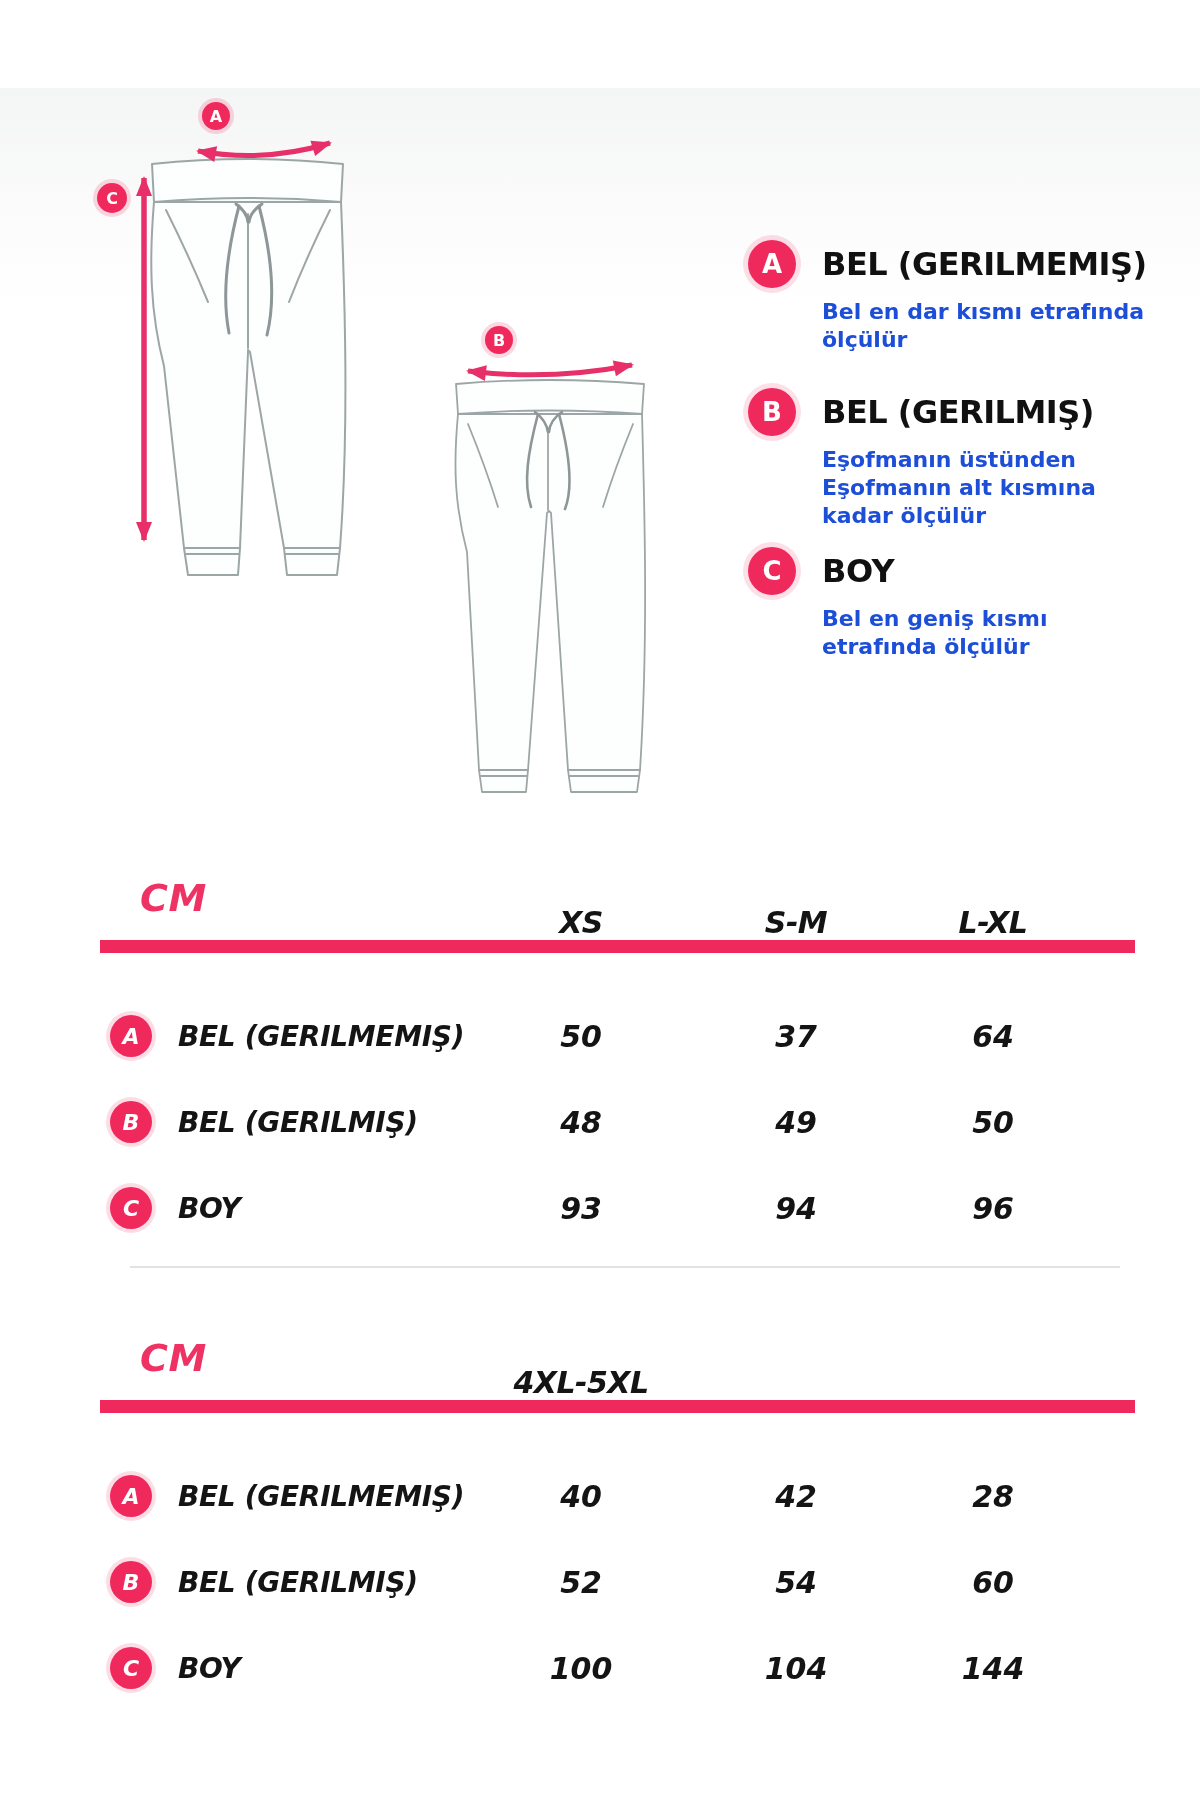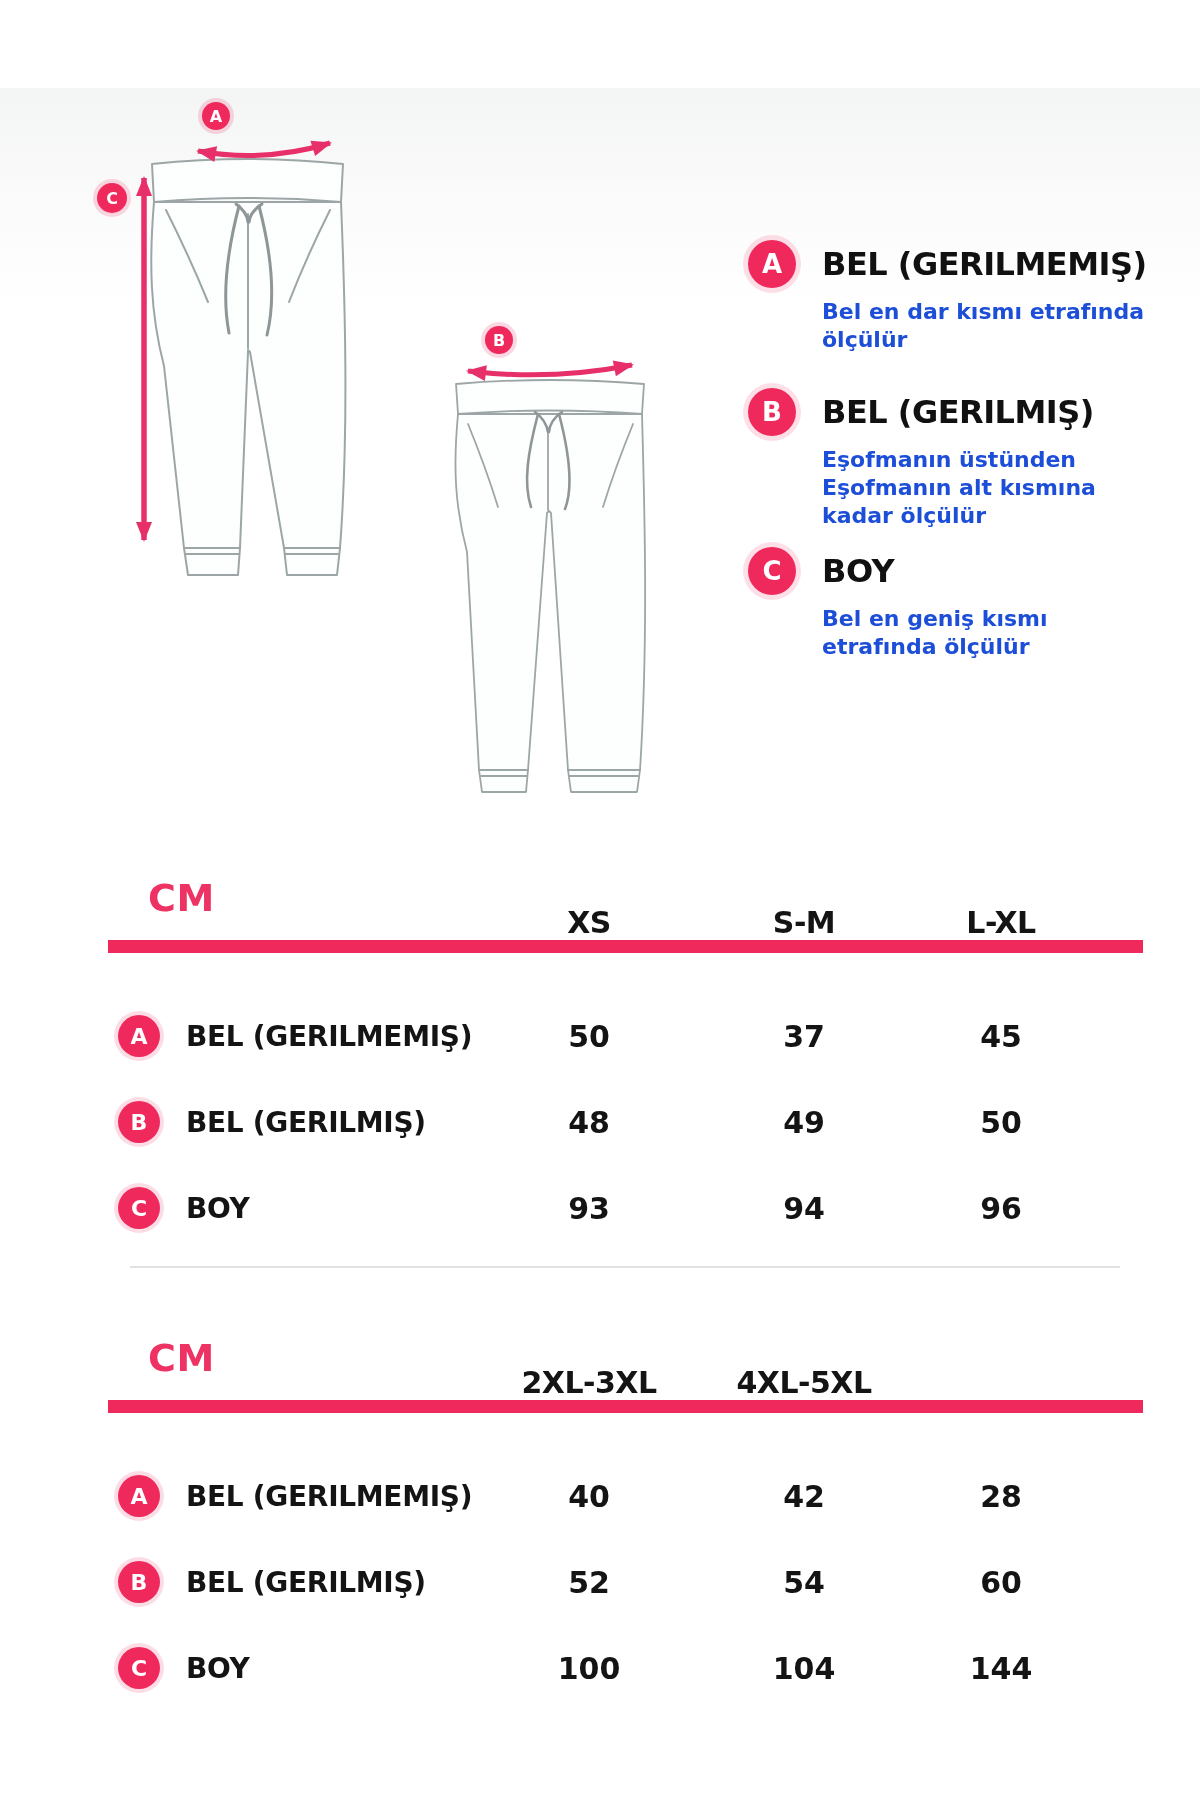--- a/index.html
+++ b/index.html
@@ -22,21 +22,21 @@
   .legend-badge{flex:0 0 auto;width:48px;height:48px;border-radius:50%;background:#f0295d;
                 box-shadow:0 0 0 5px rgba(240,41,93,.15);
                 color:#fff;font-size:26px;font-weight:bold;display:flex;align-items:center;justify-content:center;}
   .legend-body{margin-left:26px;width:345px;}
   .legend-title{font-size:32px;font-weight:bold;line-height:48px;letter-spacing:-.5px;white-space:nowrap;color:#111;}
   .legend-desc{margin-top:10px;font-size:22px;font-weight:600;line-height:1.28;color:#1d4ed8;}
   #legend-entry-a{top:240px;}
   #legend-entry-b{top:388px;}
   #legend-entry-c{top:547px;}
   
-  .size-table{position:absolute;left:108px;width:1035px;}
+  .size-table{position:absolute;left:100px;width:1035px;font-style:italic;}
   #table-1{top:858px;}
   #table-2{top:1318px;}
   .t-header{display:grid;grid-template-columns:366px 230px 200px 239px;height:82px;align-items:end;}
   .cell-unit{padding-left:40px;padding-bottom:20px;font-size:38px;font-weight:bold;color:#ee3263;letter-spacing:.5px;}
   .cell-size{text-align:center;font-size:30px;font-weight:bold;color:#141414;letter-spacing:-.5px;}
   .t-bar{height:13px;background:#f0295d;}
   .t-rows{margin-top:40px;}
   .t-row{display:grid;grid-template-columns:366px 230px 200px 239px;height:86px;align-items:center;}
   .row-label{display:flex;align-items:center;min-width:0;}
   .row-badge{flex:0 0 auto;margin-left:10px;width:42px;height:42px;border-radius:50%;background:#f0295d;
@@ -156,21 +156,21 @@
     </div>
     <div class="t-bar"></div>
     <div class="t-rows">
       <div class="t-row">
         <div class="row-label">
           <div class="row-badge">A</div>
           <div class="row-name">BEL (GERILMEMIŞ)</div>
         </div>
         <div class="row-val">50</div>
         <div class="row-val">37</div>
-        <div class="row-val c3">45</div>
+        <div class="row-val c3">64</div>
       </div>
       <div class="t-row">
         <div class="row-label">
           <div class="row-badge">B</div>
           <div class="row-name">BEL (GERILMIŞ)</div>
         </div>
         <div class="row-val">48</div>
         <div class="row-val">49</div>
         <div class="row-val c3">50</div>
       </div>
@@ -184,21 +184,20 @@
         <div class="row-val c3">96</div>
       </div>
     </div>
   </div>
 
   <div id="table-divider"></div>
 
   <div class="size-table" id="table-2">
     <div class="t-header">
       <div class="cell-unit">CM</div>
-      <div class="cell-size">2XL-3XL</div>
       <div class="cell-size">4XL-5XL</div>
     </div>
     <div class="t-bar"></div>
     <div class="t-rows">
       <div class="t-row">
         <div class="row-label">
           <div class="row-badge">A</div>
           <div class="row-name">BEL (GERILMEMIŞ)</div>
         </div>
         <div class="row-val">40</div>

